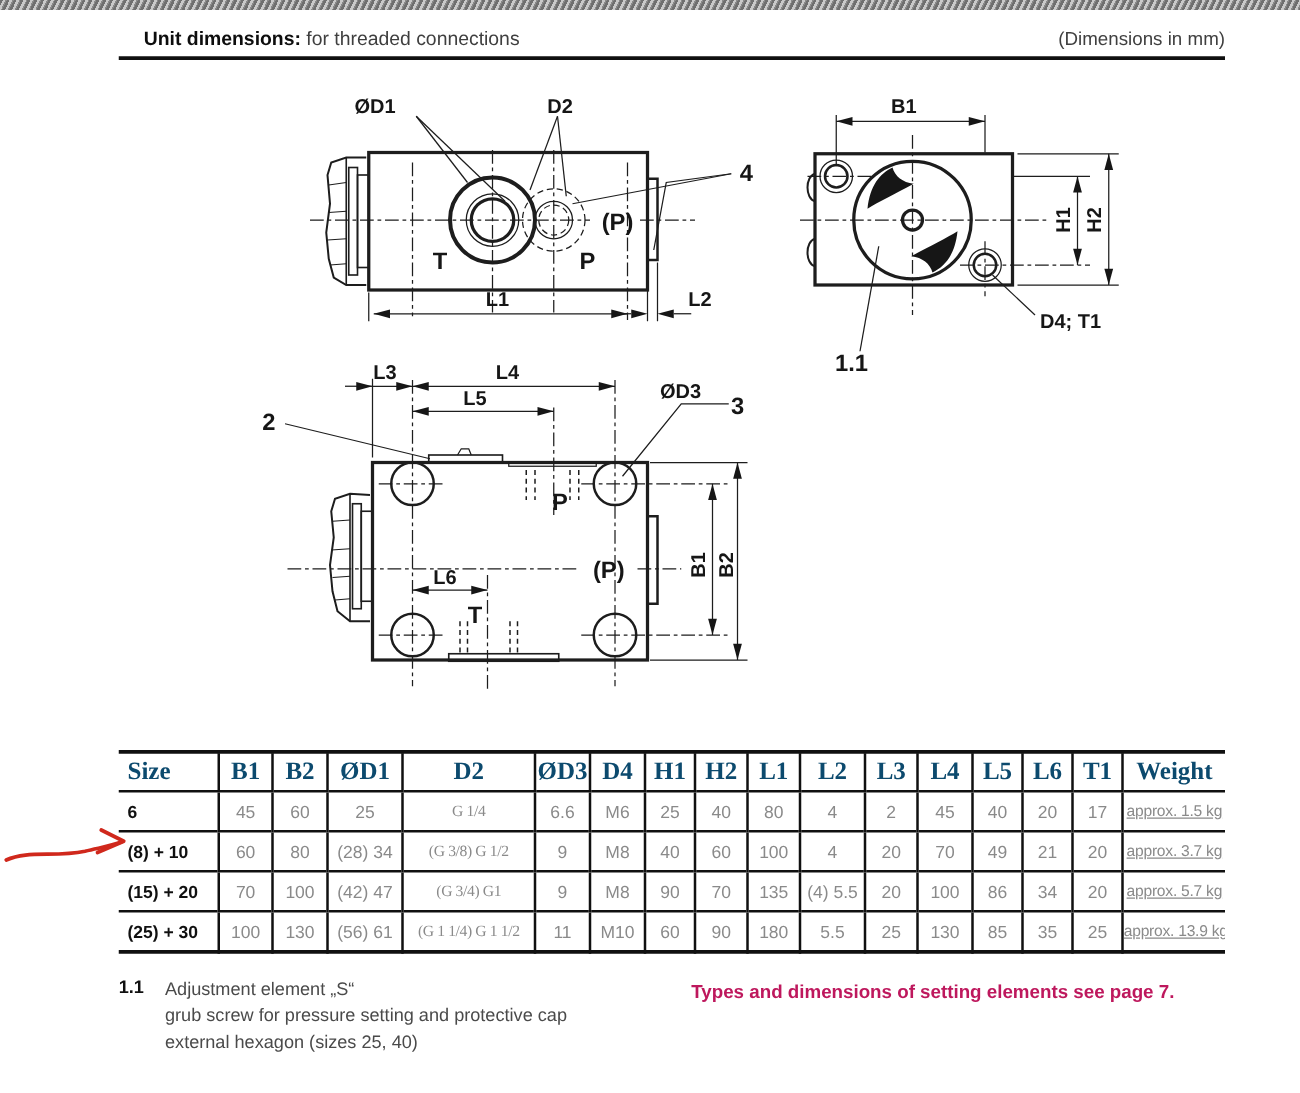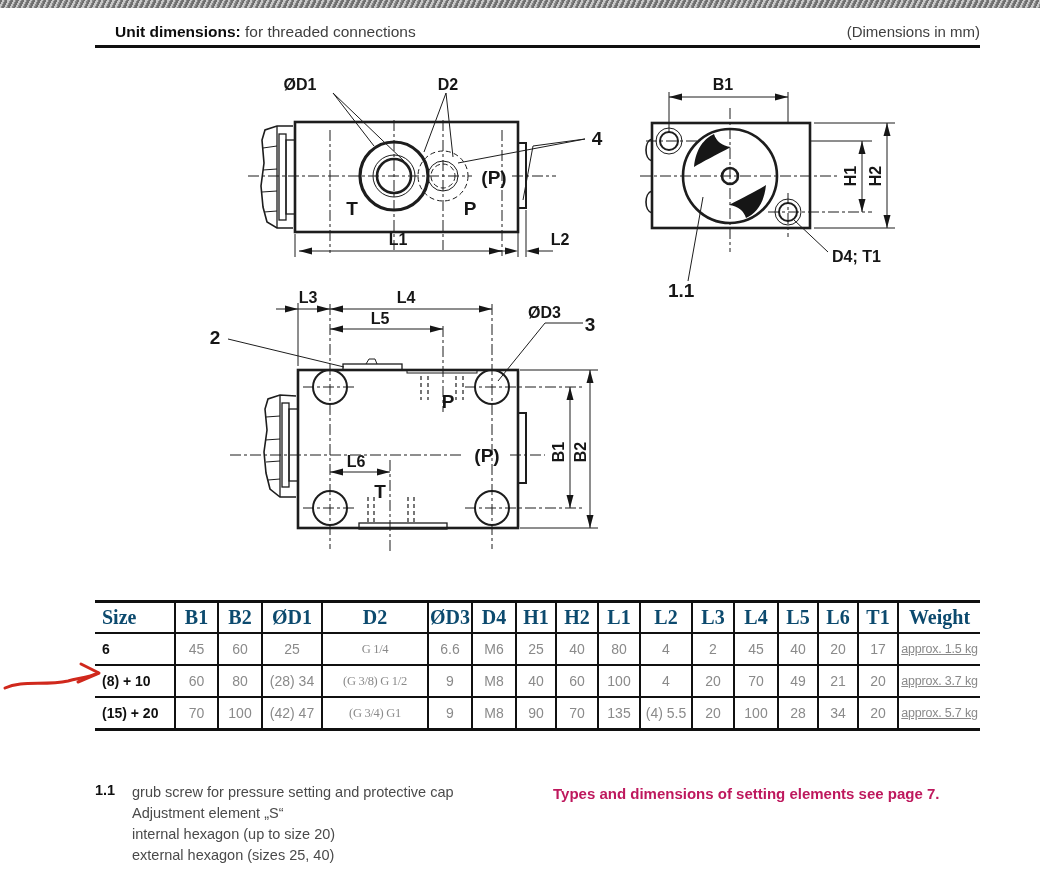--- a/index.html
+++ b/index.html
@@ -366,32 +366,50 @@
       <td>(42) 47</td>
       <td>(G 3/4) G1</td>
       <td>9</td>
       <td>M8</td>
       <td>90</td>
       <td>70</td>
       <td>135</td>
       <td>(4) 5.5</td>
       <td>20</td>
       <td>100</td>
-      <td>28</td>
+      <td>86</td>
       <td>34</td>
       <td>20</td>
       <td>approx. 5.7 kg</td>
     </tr>
+    <tr>
+      <td>(25) + 30</td>
+      <td>100</td>
+      <td>130</td>
+      <td>(56) 61</td>
+      <td>(G 1 1/4) G 1 1/2</td>
+      <td>11</td>
+      <td>M10</td>
+      <td>60</td>
+      <td>90</td>
+      <td>180</td>
+      <td>5.5</td>
+      <td>25</td>
+      <td>130</td>
+      <td>85</td>
+      <td>35</td>
+      <td>25</td>
+      <td>approx. 13.9 kg</td>
+    </tr>
   </tbody>
 </table>
 
 <div class="notes">
   <div class="note-row">
     <span class="note-ref">1.1</span>
     <div class="note-lines">
+      <div>Adjustment element „S“</div>
       <div>grub screw for pressure setting and protective cap</div>
-      <div>Adjustment element „S“</div>
-      <div>internal hexagon (up to size 20)</div>
       <div>external hexagon (sizes 25, 40)</div>
     </div>
   </div>
 </div>
 <div class="right-note">Types and dimensions of setting elements see page 7.</div>
 
 </body></html>

